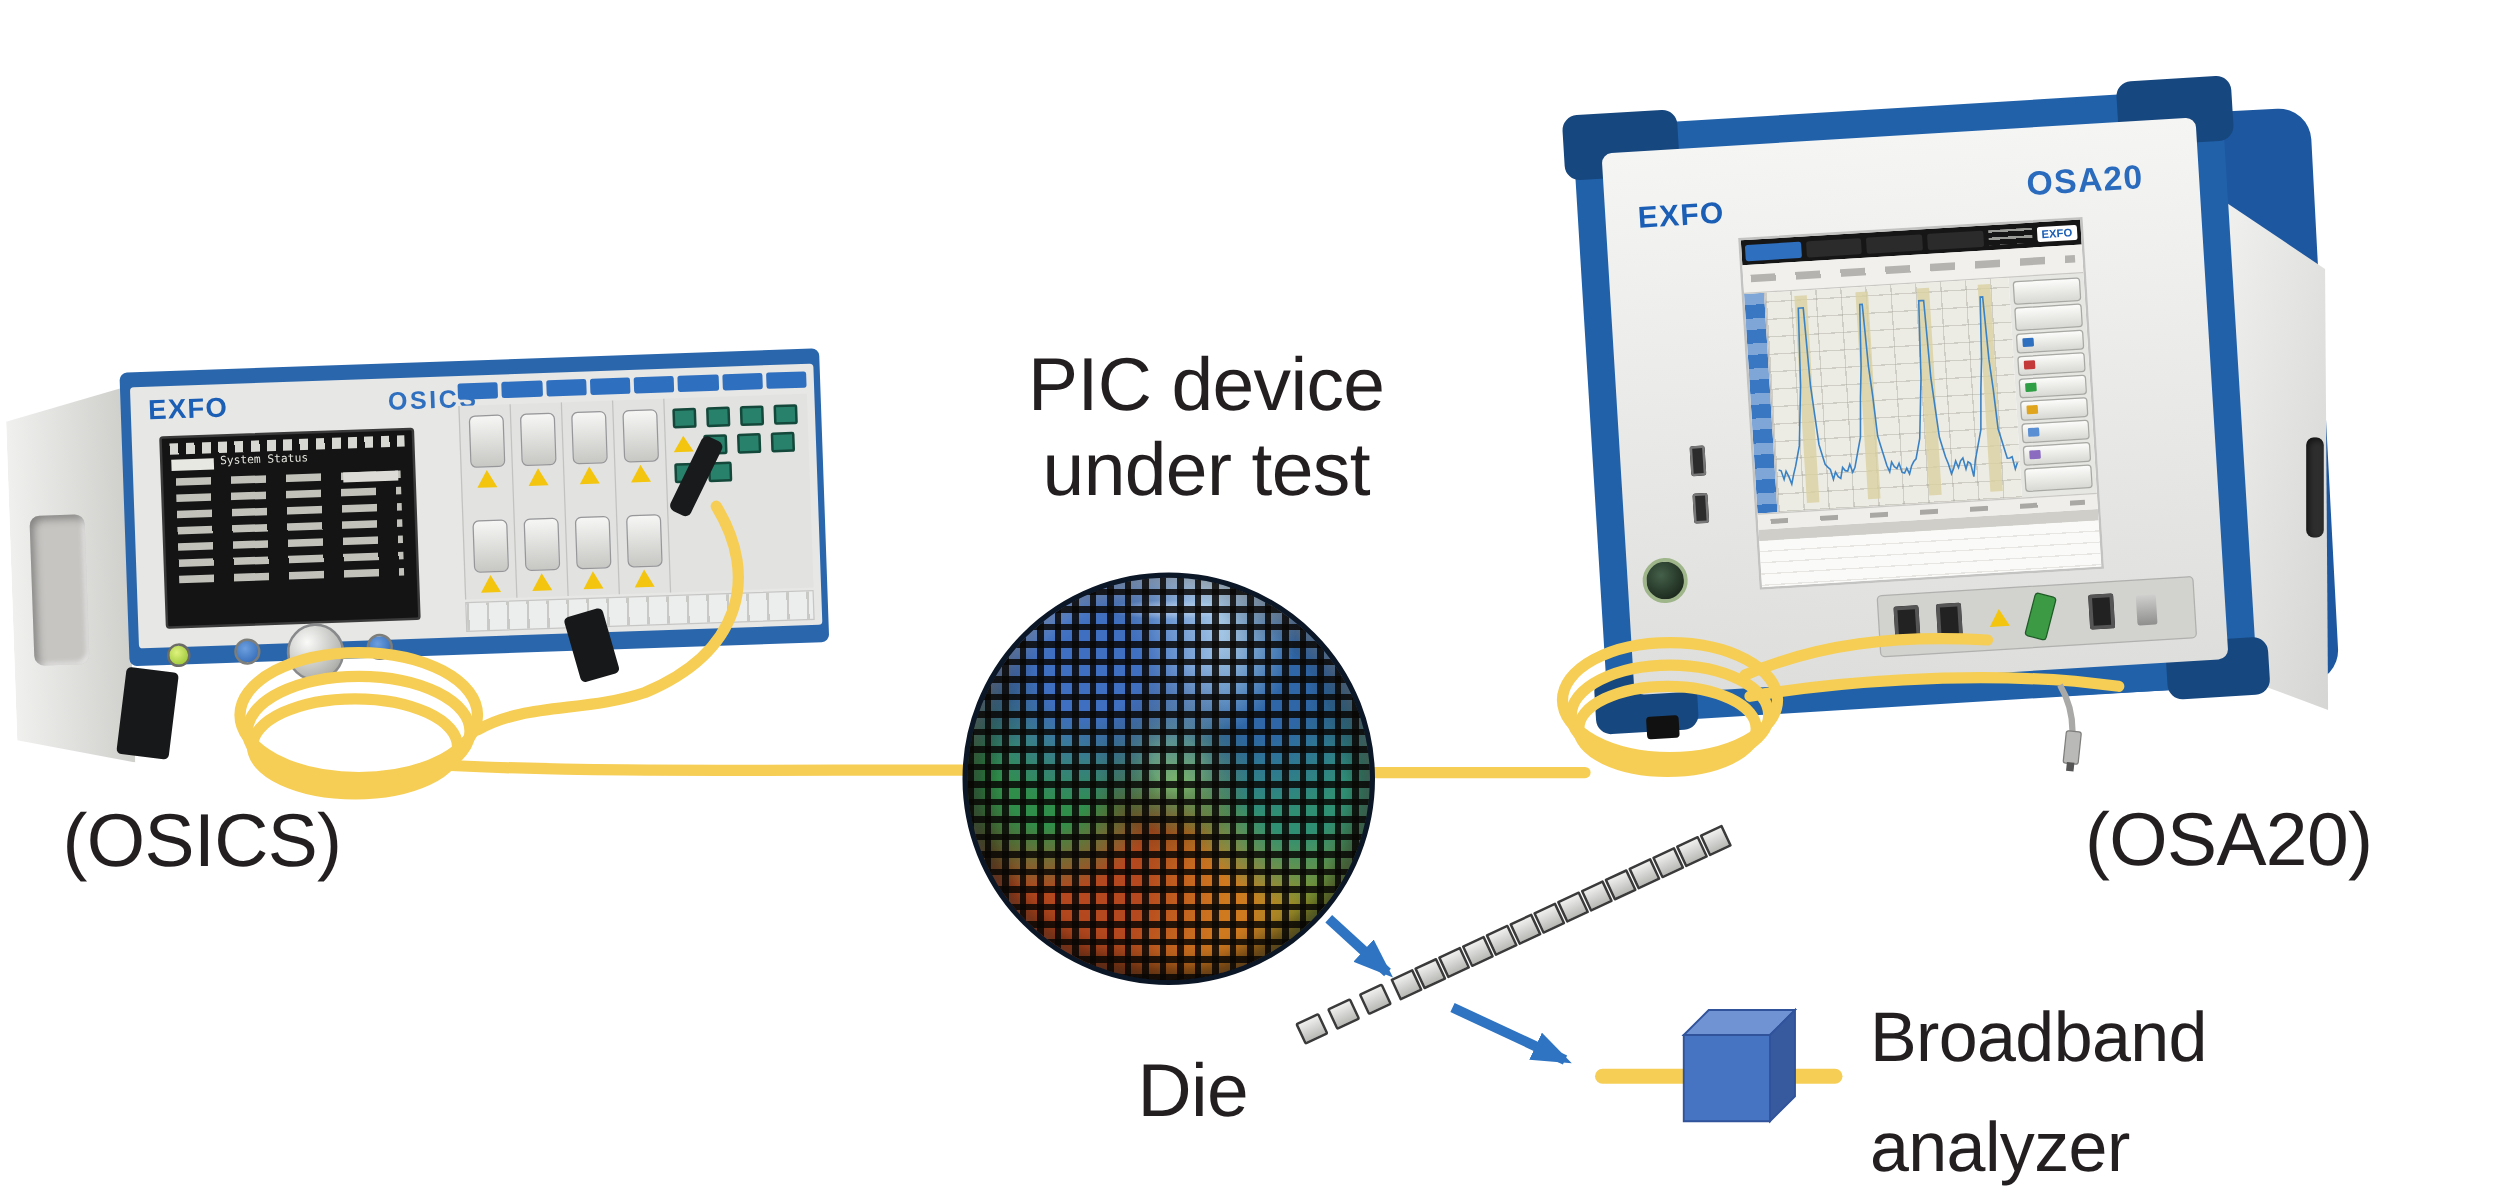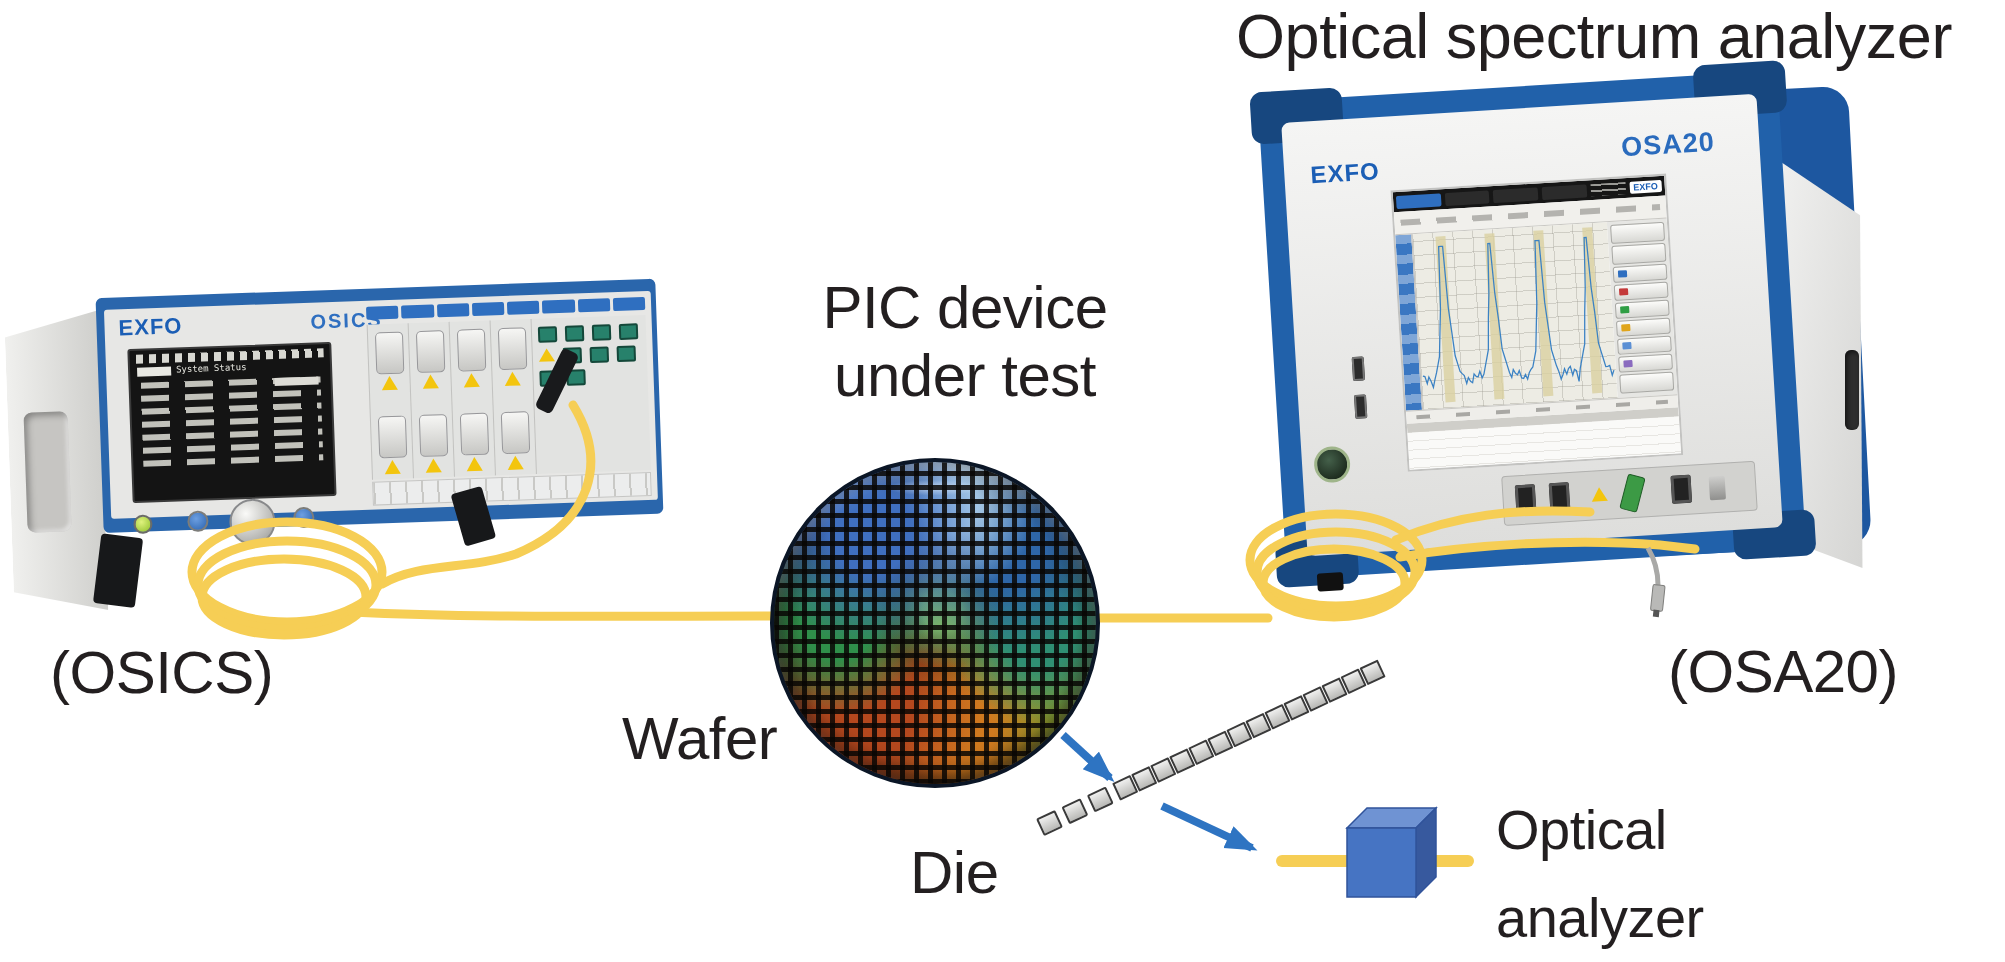--- a/index.html
+++ b/index.html
@@ -383,27 +383,25 @@
         <span class="die"></span>
         <span class="die"></span>
         <span class="die"></span>
         <span class="die"></span>
         <span class="die"></span>
         <span class="die"></span>
         <span class="die"></span>
     </span>
   </div>
 
-  <div class="lbl t-title">Optical spectrum analyzer</div>
   <div class="lbl t-osics">(OSICS)</div>
   <div class="lbl t-dut">
     <span>PIC device</span><br>
     <span>under test</span>
   </div>
   <div class="lbl t-osa20">(OSA20)</div>
-  <div class="lbl t-wafer">Wafer</div>
   <div class="lbl t-die">Die</div>
   <div class="lbl t-pack">
-    <span>Optical</span><br>
+    <span>Broadband</span><br>
     <span>analyzer</span>
   </div>
 
 </div>
 
 </body></html>

